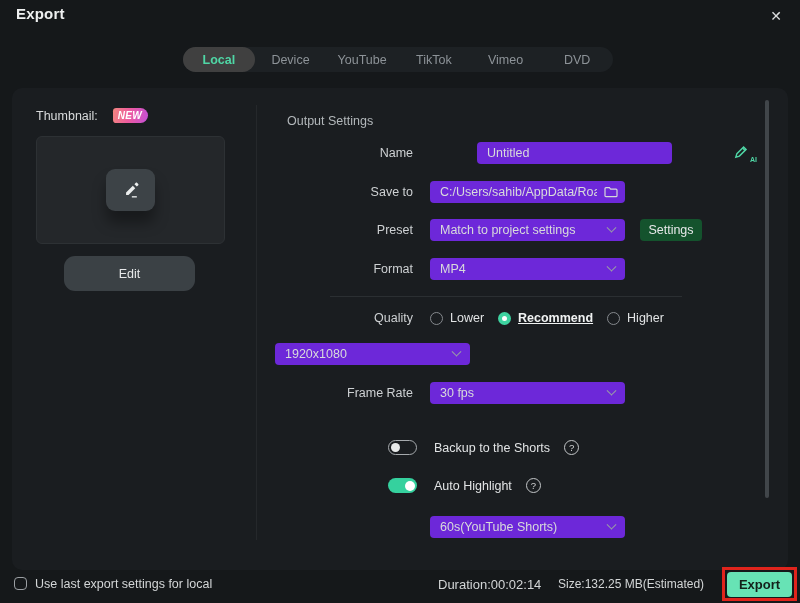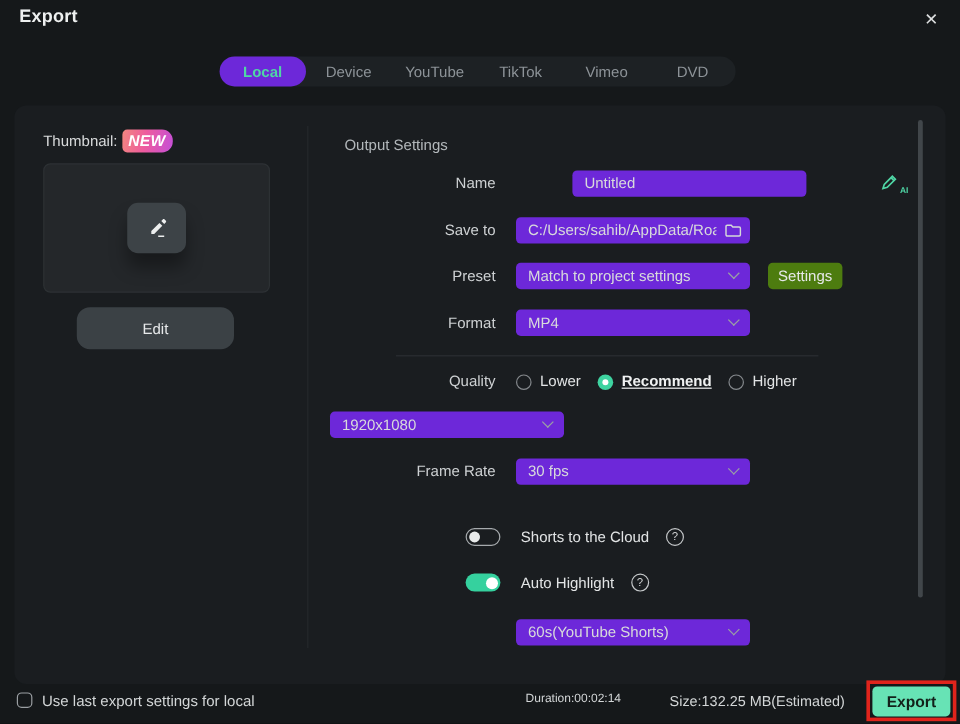--- a/index.html
+++ b/index.html
@@ -7,51 +7,51 @@
   body { font-family:"Liberation Sans", sans-serif; }
   .stage { position:relative; width:800px; height:603px; background:#15181a; overflow:hidden; color:#dfe1e2; }
 
   
   .win-title { position:absolute; left:16px; top:5px; font-size:15px; font-weight:bold; color:#eef0f0; letter-spacing:.2px; }
   .close-btn { position:absolute; right:14px; top:6px; font-size:14px; color:#dcdedf; cursor:pointer; padding:2px 4px; }
 
   
   .tabbar { position:absolute; left:183px; top:47px; width:430px; height:25px; background:#1d2124; border-radius:13px; display:flex; align-items:stretch; }
   .tab { flex:1; display:flex; align-items:center; justify-content:center; font-size:12.5px; color:#8d9398; border-radius:13px; cursor:pointer; }
-  .tab.active { background:#6d28d9; color:#4fd6a5; font-weight:bold; }
+  .tab.active { background:#404040; color:#4fd6a5; font-weight:bold; }
 
   
   .panel { position:absolute; left:12px; top:88px; width:776px; height:482px; background:#1a1d20; border-radius:10px; }
   .vdivider { position:absolute; left:244px; top:17px; width:1px; height:435px; background:#25282b; }
   .scrollbar { position:absolute; left:753px; top:12px; width:4px; height:398px; background:#41464a; border-radius:2px; }
 
   
   .thumb-head { position:absolute; left:24px; top:20px; display:flex; align-items:center; font-size:12.5px; color:#d9dbdc; }
-  .new-badge { margin-left:4px; font-size:13px; font-style:italic; font-weight:bold; color:#fff; padding:2px 6px 2px 5px;
+  .new-badge { margin-left:15px; font-size:10px; font-style:italic; font-weight:bold; color:#fff; padding:2px 6px 2px 5px;
     background:linear-gradient(100deg,#f2867f 0%,#ee5b9e 45%,#c44fd8 100%); border-radius:4px 9px 9px 4px; letter-spacing:.3px; }
   .thumb-box { position:absolute; left:24px; top:48px; width:189px; height:108px; background:#24272a; border:1px solid #2d3134; border-radius:6px;
     display:flex; align-items:center; justify-content:center; cursor:pointer; }
   .thumb-edit-ico { width:49px; height:42px; background:#3d4347; border-radius:9px; display:flex; align-items:center; justify-content:center;
     box-shadow:0 12px 14px rgba(0,0,0,.35); }
   .edit-btn { position:absolute; left:52px; top:168px; width:131px; height:35px; background:#3b4145; border-radius:11px;
     display:flex; align-items:center; justify-content:center; font-size:12.5px; color:#e7e9ea; cursor:pointer; }
 
   
   .rightcol { position:absolute; left:263px; top:0; width:513px; height:482px; }
   .os-title { position:absolute; left:12px; top:26px; font-size:12.5px; color:#b3b8bb; }
   .frow { position:absolute; left:0; display:flex; align-items:center; }
   .flabel { width:138px; text-align:right; margin-right:17px; font-size:12.5px; color:#ced1d3; flex:none; }
   .field, .dropdown { width:195px; height:22px; background:#6d28d9; border-radius:4px; font-size:12.5px; color:#d8dadb; }
   .field { border:none; outline:none; padding:0 10px; font-family:"Liberation Sans", sans-serif; }
   .fieldwrap { position:relative; width:195px; }
   .fieldwrap .field { width:100%; padding-right:28px; }
   .folder-ico { position:absolute; right:6px; top:3px; width:16px; height:16px; cursor:pointer; }
   .dropdown { display:flex; align-items:center; justify-content:space-between; padding:0 10px; cursor:pointer; }
   .chev { width:7px; height:7px; border-right:1.5px solid #9aa0a4; border-bottom:1.5px solid #9aa0a4; transform:rotate(45deg) translate(-2px,-2px); flex:none; }
-  .mini-btn { margin-left:15px; width:62px; height:22px; background:#4d7c0f; border-radius:4px; border:none; color:#e6e8e9;
+  .mini-btn { margin-left:15px; width:62px; height:22px; background:#14532d; border-radius:4px; border:none; color:#e6e8e9;
     font-size:12.5px; font-family:"Liberation Sans", sans-serif; cursor:pointer; }
   .ai-ico { margin-left:14px; position:relative; width:24px; height:20px; cursor:pointer; }
   .ai-ico .ai-txt { position:absolute; right:0; bottom:0; font-size:7px; font-weight:bold; color:#4fd6a5; }
   .hdivider { position:absolute; left:55px; top:208px; width:352px; height:1px; background:#2b2f32; }
 
   
   .radio-group { display:flex; align-items:center; gap:14px; }
   .radio-opt { display:flex; align-items:center; cursor:pointer; }
   .radio-circ { width:13px; height:13px; border:1.5px solid #85898d; border-radius:50%; margin-right:7px; flex:none; }
   .radio-opt.selected .radio-circ { border:none; background:#3ed3a0; position:relative; }
@@ -65,21 +65,21 @@
   .toggle.off::after { content:""; position:absolute; left:2px; top:1.5px; width:9px; height:9px; background:#e8eaea; border-radius:50%; }
   .toggle.on { background:#35d19e; }
   .toggle.on::after { content:""; position:absolute; right:2px; top:2.5px; width:10px; height:10px; background:#fff; border-radius:50%; }
   .trow-label { margin-left:17px; font-size:12.5px; color:#e2e4e5; }
   .help-ico { margin-left:14px; width:15px; height:15px; border:1.2px solid #c4c7c9; border-radius:50%; display:flex; align-items:center; justify-content:center;
     font-size:9.5px; color:#d5d7d8; cursor:pointer; }
 
   
   .checkbox { position:absolute; left:14px; top:577px; width:13px; height:13px; border:1.5px solid #9b9fa3; border-radius:4px; cursor:pointer; }
   .cb-label { position:absolute; left:35px; top:577px; font-size:12.5px; color:#d3d6d7; }
-  .dur-text { position:absolute; left:438px; top:577px; font-size:10px; color:#d3d6d7; }
+  .dur-text { position:absolute; left:438px; top:577px; font-size:13px; color:#d3d6d7; }
   .size-text { position:absolute; left:558px; top:577px; font-size:12px; color:#d3d6d7; }
   .export-btn { position:absolute; left:727px; top:572px; width:65px; height:25px; background:#67e3b5; border:none; border-radius:4px;
     color:#13211a; font-size:13px; font-weight:bold; font-family:"Liberation Sans", sans-serif; cursor:pointer; }
   .annotation { position:absolute; left:722px; top:567px; width:75px; height:34px; border:3px solid #e0241c; pointer-events:none; }
 </style>
 </head>
 <body>
 
 <div class="stage">
 
@@ -185,21 +185,21 @@
       <div class="frow" style="top:294px;">
         <div class="flabel">Frame Rate</div>
         <div class="dropdown">
           <span>30 fps</span>
           <span class="chev"></span>
         </div>
       </div>
 
       <div class="frow" style="top:352px; left:113px;">
         <div class="toggle off"></div>
-        <span class="trow-label">Shorts to the Cloud</span>
+        <span class="trow-label">Backup to the Shorts</span>
         <span class="help-ico">?</span>
       </div>
 
       <div class="frow" style="top:390px; left:113px;">
         <div class="toggle on"></div>
         <span class="trow-label">Auto Highlight</span>
         <span class="help-ico">?</span>
       </div>
 
       <div class="frow" style="top:428px; left:155px;">

